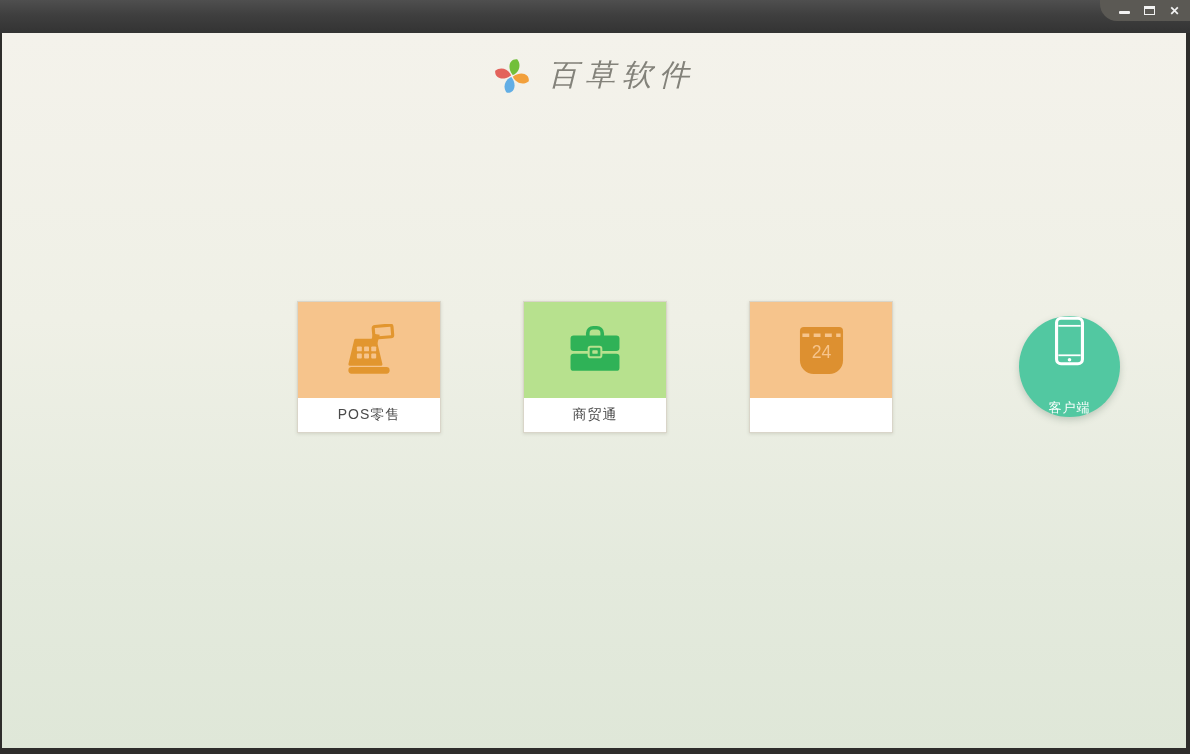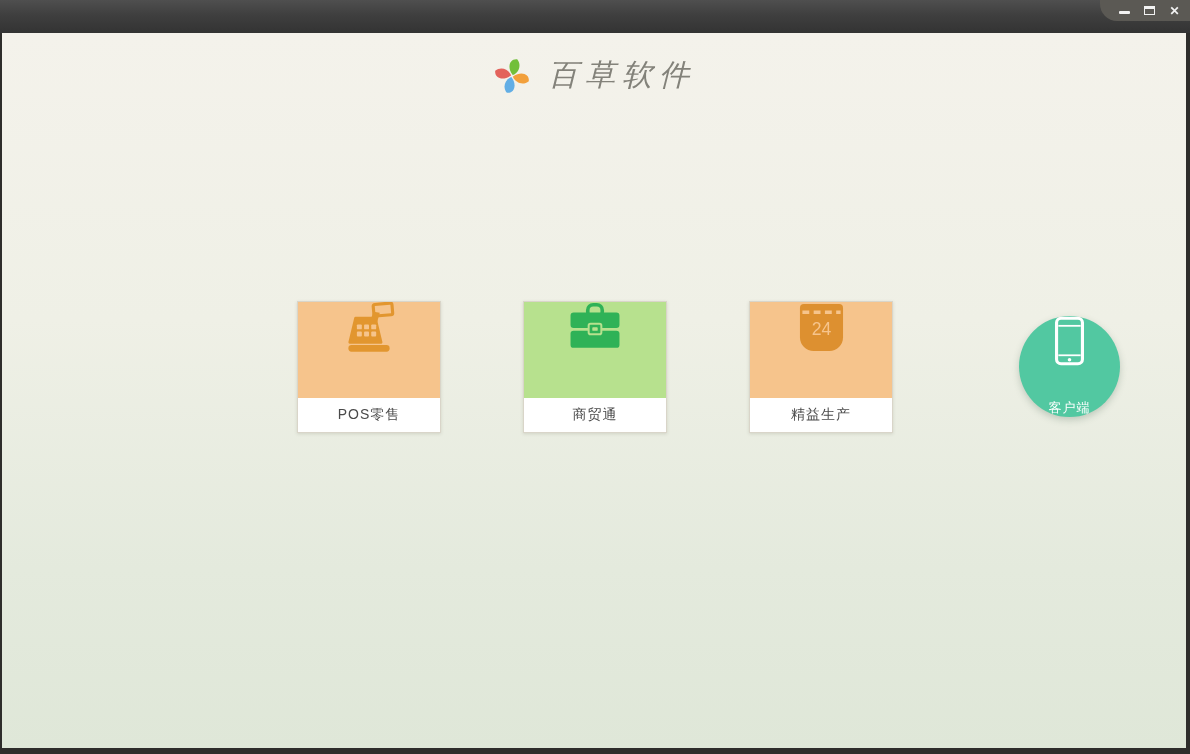--- a/index.html
+++ b/index.html
@@ -40,21 +40,21 @@
 
   
   .card {
     position:absolute; top:268px; width:144px; height:132px;
     background:#ffffff; border:1px solid #d9d5c9;
     box-shadow:0 1px 3px rgba(90,90,70,.18); cursor:pointer;
   }
   .card-1 { left:295px; }
   .card-2 { left:521px; }
   .card-3 { left:747px; }
-  .card-top { height:96px; display:flex; justify-content:center; }
+  .card-top { height:96px; display:flex; align-items:center; justify-content:center; }
   .card-label {
     height:34px; display:flex; align-items:center; justify-content:center;
     font-size:14px; color:#4a4a4a; letter-spacing:1px; background:#fff;
   }
 
   
   .client-btn {
     position:absolute; left:1017px; top:283px; width:101px; height:101px;
     border-radius:50%; background:#52c8a1;
     box-shadow:0 3px 7px rgba(60,90,70,.25);
@@ -129,21 +129,20 @@
     </div>
 
     <div class="card card-3">
       <div class="card-top" style="background-color: rgb(246, 196, 140); --tile: #f6c48c; color: rgb(221, 144, 48);">
         <svg width="47" height="51" viewBox="0 0 48 52">
           <path d="M2 6 a4 4 0 0 1 4 -4 h36 a4 4 0 0 1 4 4 v30 a14 14 0 0 1 -14 14 h-16 a14 14 0 0 1 -14 -14 Z" fill="currentColor"></path>
           <line x1="4.5" y1="10.5" x2="43.5" y2="10.5" stroke="var(--tile)" stroke-width="3.5" stroke-dasharray="7 4.5"></line>
           <text x="24" y="34" text-anchor="middle" font-size="18" font-family="Liberation Sans, sans-serif" fill="var(--tile)">24</text>
         </svg>
       </div>
-      <div class="card-label">精益生产</div>
     </div>
 
     <div class="client-btn" style="background-color: rgb(82, 200, 161);">
       <svg width="31" height="50" viewBox="0 0 34 56">
         <rect x="2.5" y="2.5" width="29" height="51" rx="5" fill="none" stroke="#ffffff" stroke-width="3.5"></rect>
         <line x1="4.5" y1="11" x2="29.5" y2="11" stroke="#ffffff" stroke-width="2"></line>
         <line x1="4.5" y1="44" x2="29.5" y2="44" stroke="#ffffff" stroke-width="2"></line>
         <circle cx="17" cy="49" r="2" fill="#ffffff"></circle>
       </svg>
       <span class="client-label">客户端</span>

